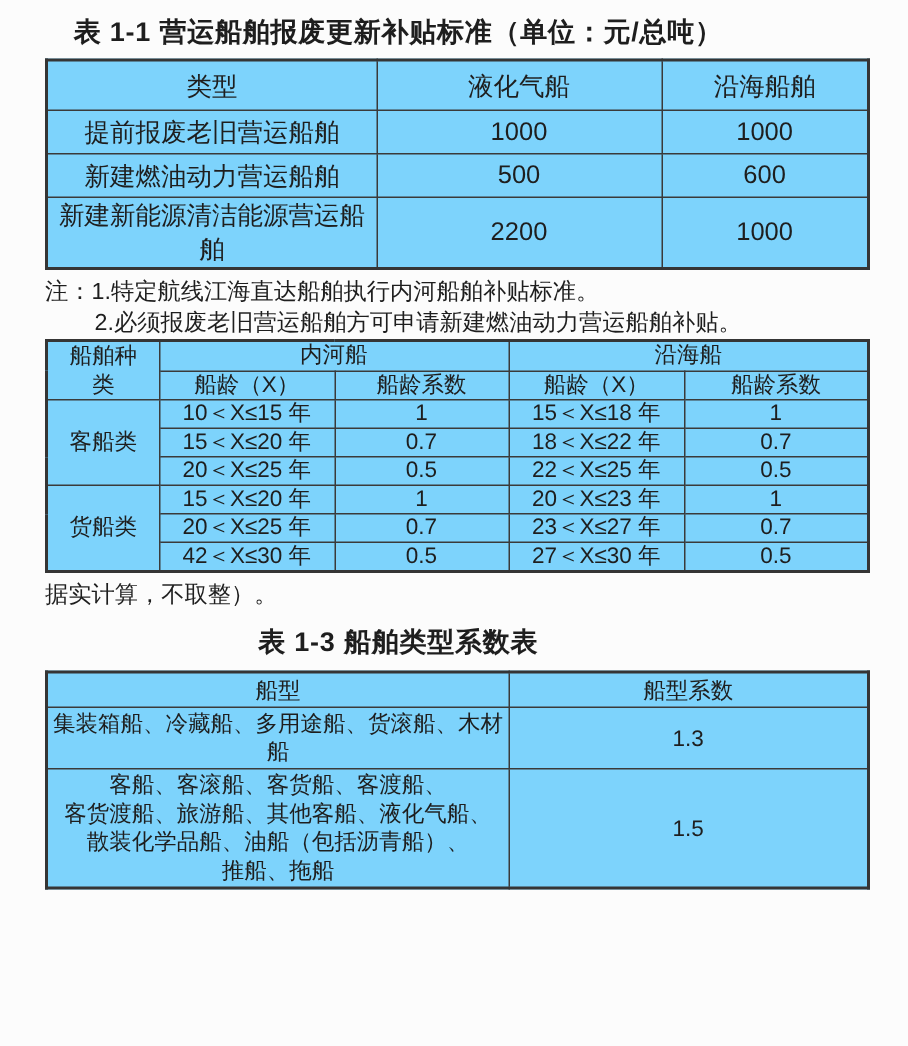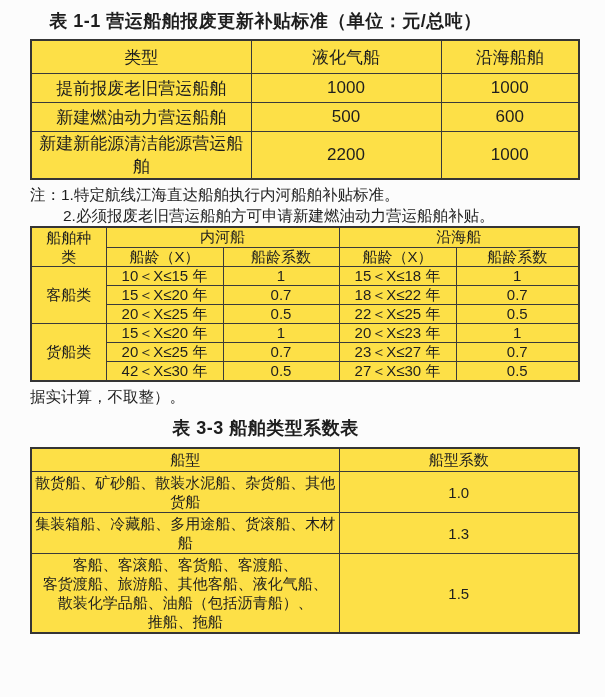--- a/index.html
+++ b/index.html
@@ -17,21 +17,21 @@
     line-height: 22px; letter-spacing: 0.5px;
   }
   .title-1 { margin: 2px 0 7px 0; }
   .title-2 { margin: 11px 0 8px 0; }
   .title-3 { margin: 10px 0 8px 0; }
 
   table.doc-table {
     border-collapse: collapse; table-layout: fixed;
     width: 548px;
     border: 2px solid #353535;
-    background: #fde047;
+    background: #7dd3fc;
   }
   .doc-table th, .doc-table td {
     border: 1.5px solid #3a3a3a;
     text-align: center; vertical-align: middle;
     font-weight: normal; padding: 0 2px;
     overflow: hidden;
   }
 
   
   .t1 { font-size: 17px; }
@@ -162,41 +162,34 @@
       <td>27＜X≤30 年</td>
       <td>0.5</td>
     </tr>
   </tbody>
     </table>
 
   <div class="notes-block">
     <div class="note">据实计算，不取整）。</div>
   </div>
 
-  <div class="tbl-title title-3">表 3-3 船舶类型系数表</div>
+  <div class="tbl-title title-3">表 1-3 船舶类型系数表</div>
 
   <table class="doc-table t3">
     <colgroup>
         <col style="width:308px">
         <col style="width:240px">
       </colgroup>
     <tbody>
         <tr>
       <th>船型</th>
       <th>船型系数</th>
     </tr>
     <tr>
       <td class="type-lines">
-        <div>散货船、矿砂船、散装水泥船、杂货船、其他</div>
-        <div>货船</div>
-      </td>
-      <td>1.0</td>
-    </tr>
-    <tr>
-      <td class="type-lines">
         <div>集装箱船、冷藏船、多用途船、货滚船、木材</div>
         <div>船</div>
       </td>
       <td>1.3</td>
     </tr>
     <tr>
       <td class="type-lines">
         <div>客船、客滚船、客货船、客渡船、</div>
         <div>客货渡船、旅游船、其他客船、液化气船、</div>
         <div>散装化学品船、油船（包括沥青船）、</div>

